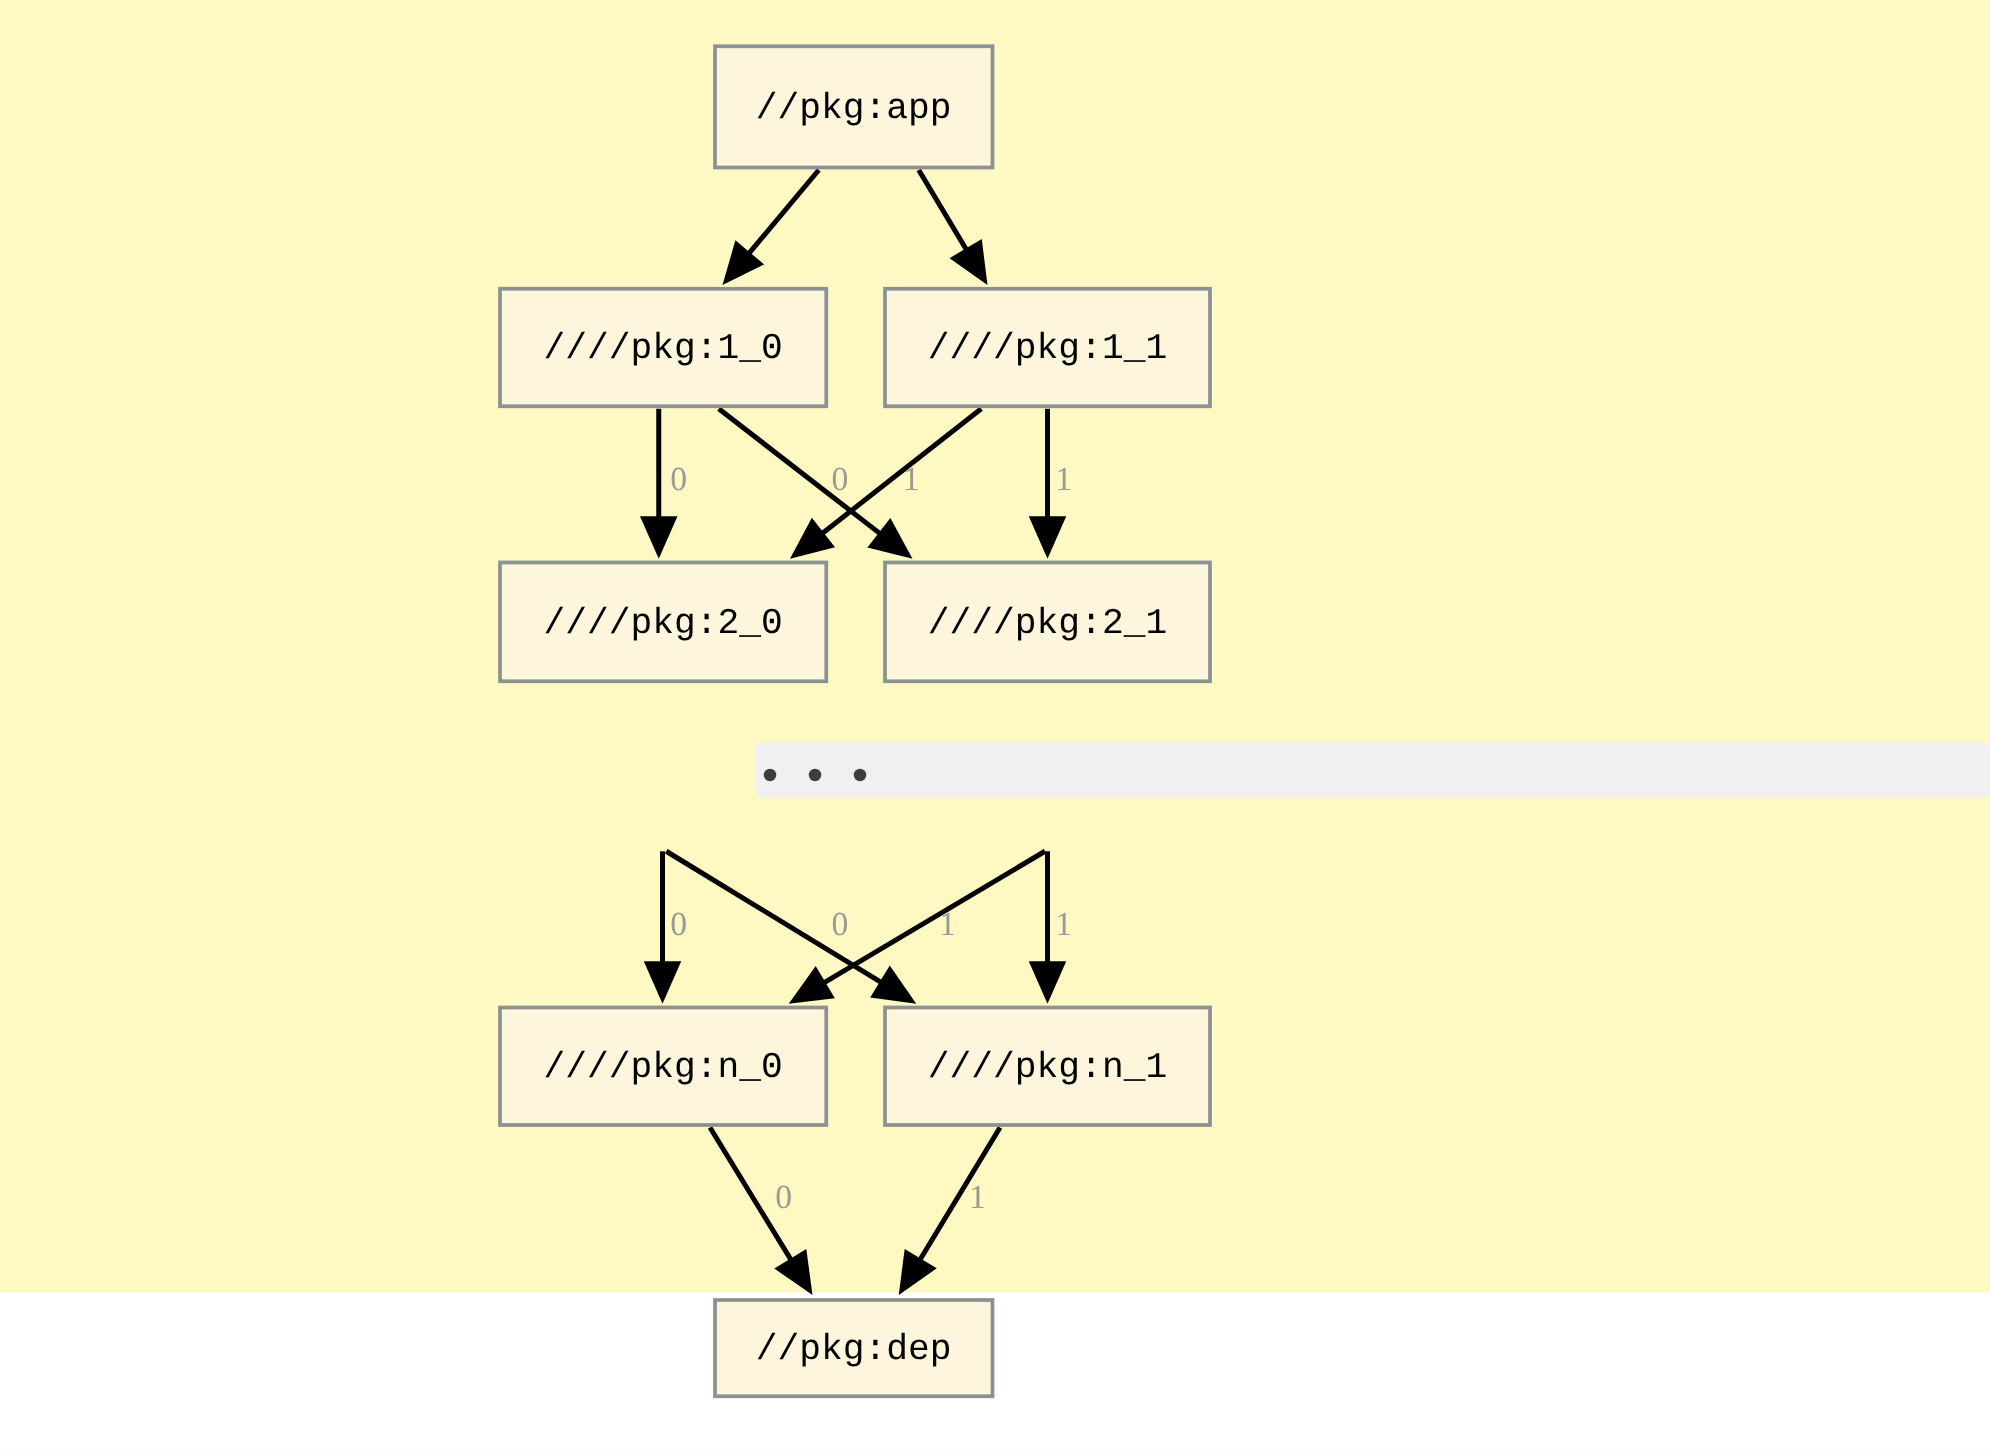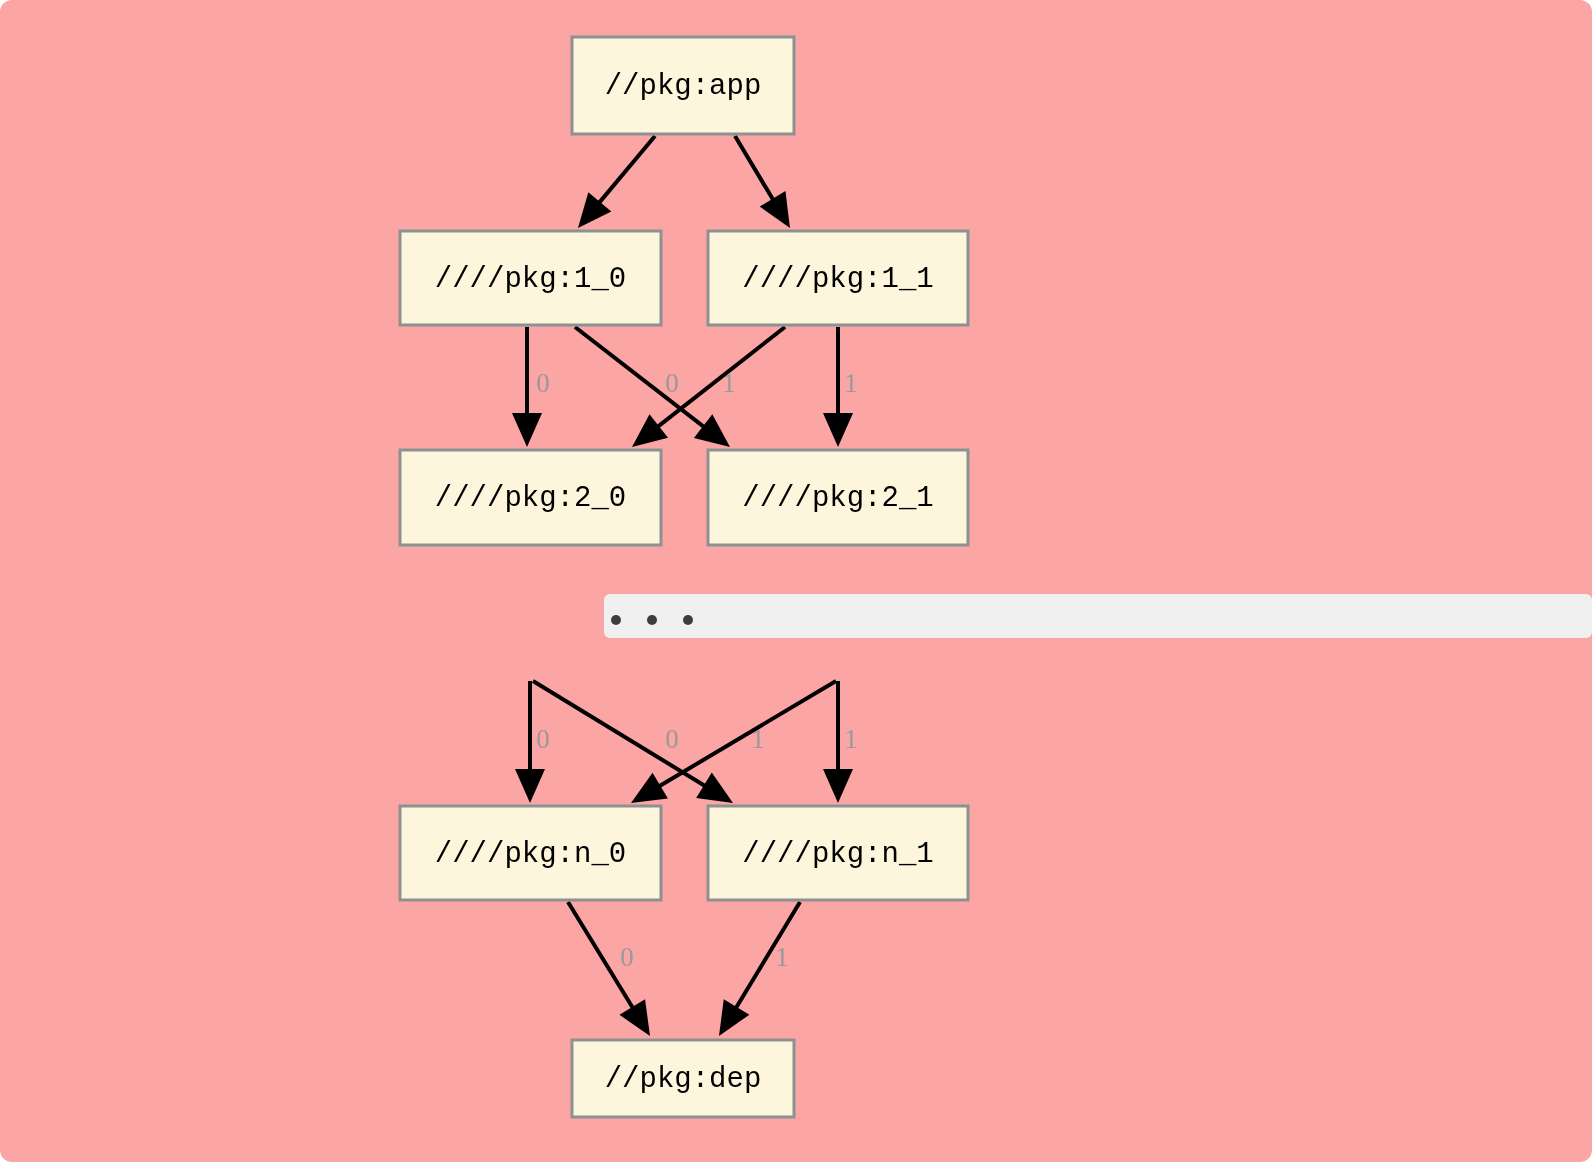--- a/index.html
+++ b/index.html
@@ -9,23 +9,22 @@
   }
   body {
     width: 1592px;
     height: 1162px;
     font-family: "Liberation Sans", sans-serif;
     overflow: hidden;
   }
   #canvas {
     position: relative;
     width: 1592px;
-    height: 1162px;
-    background: #fca5a5;
-    border-radius: 12px;
+    height: 1034px;
+    background: #fef9c3;
   }
   svg#graph {
     position: absolute;
     left: 0;
     top: 0;
     width: 1592px;
     height: 1162px;
     display: block;
   }
   .node-box {

